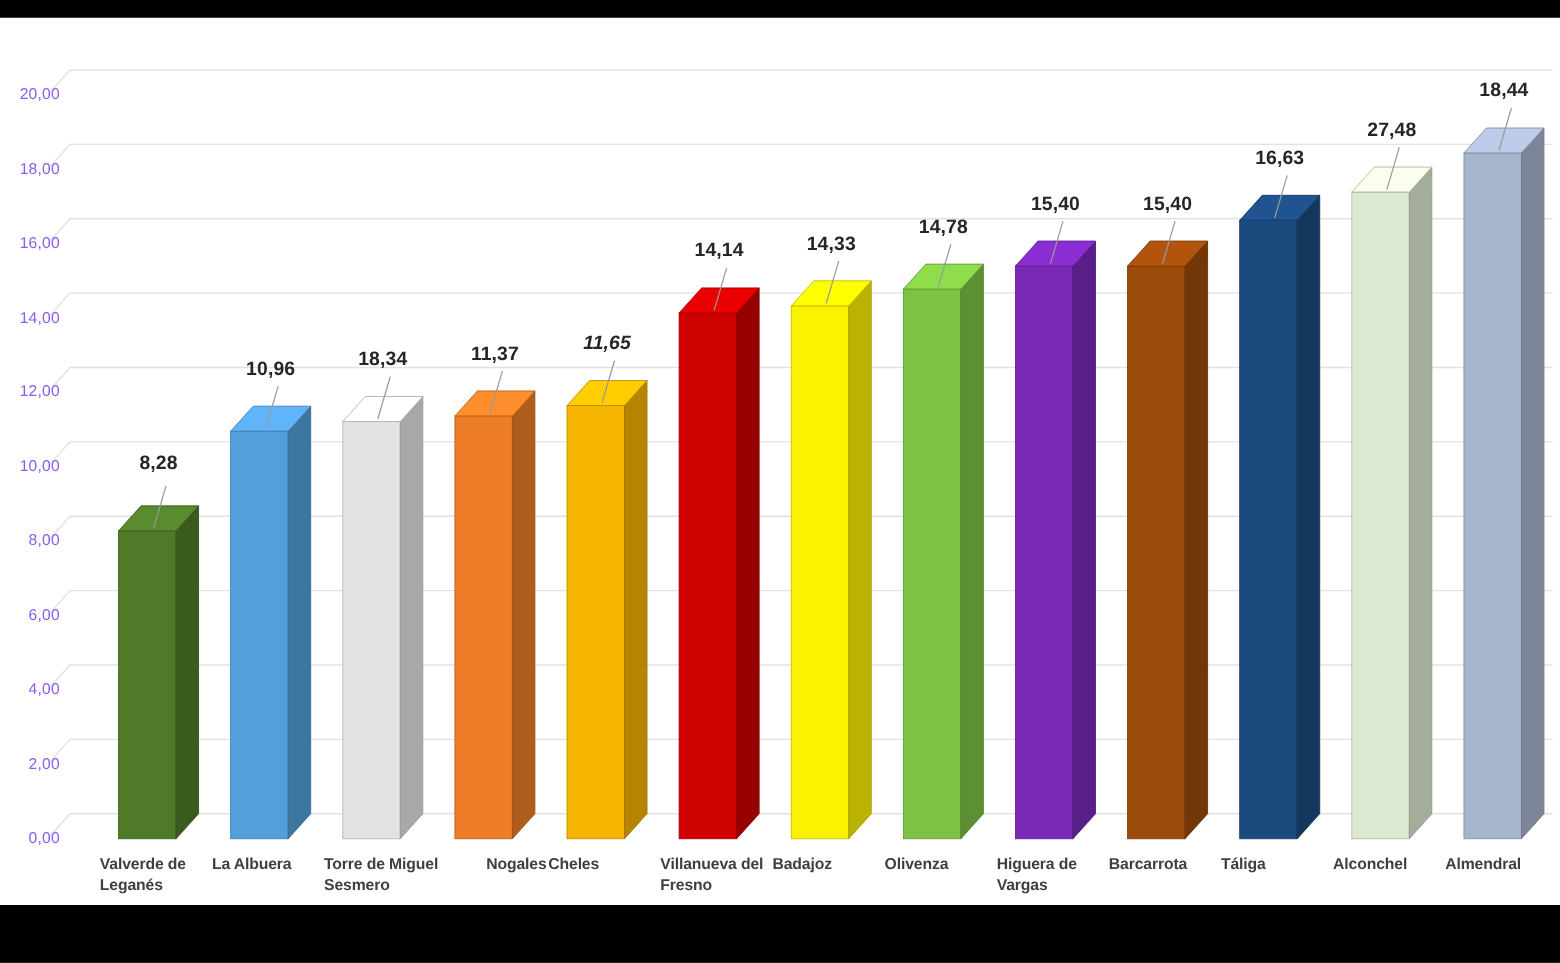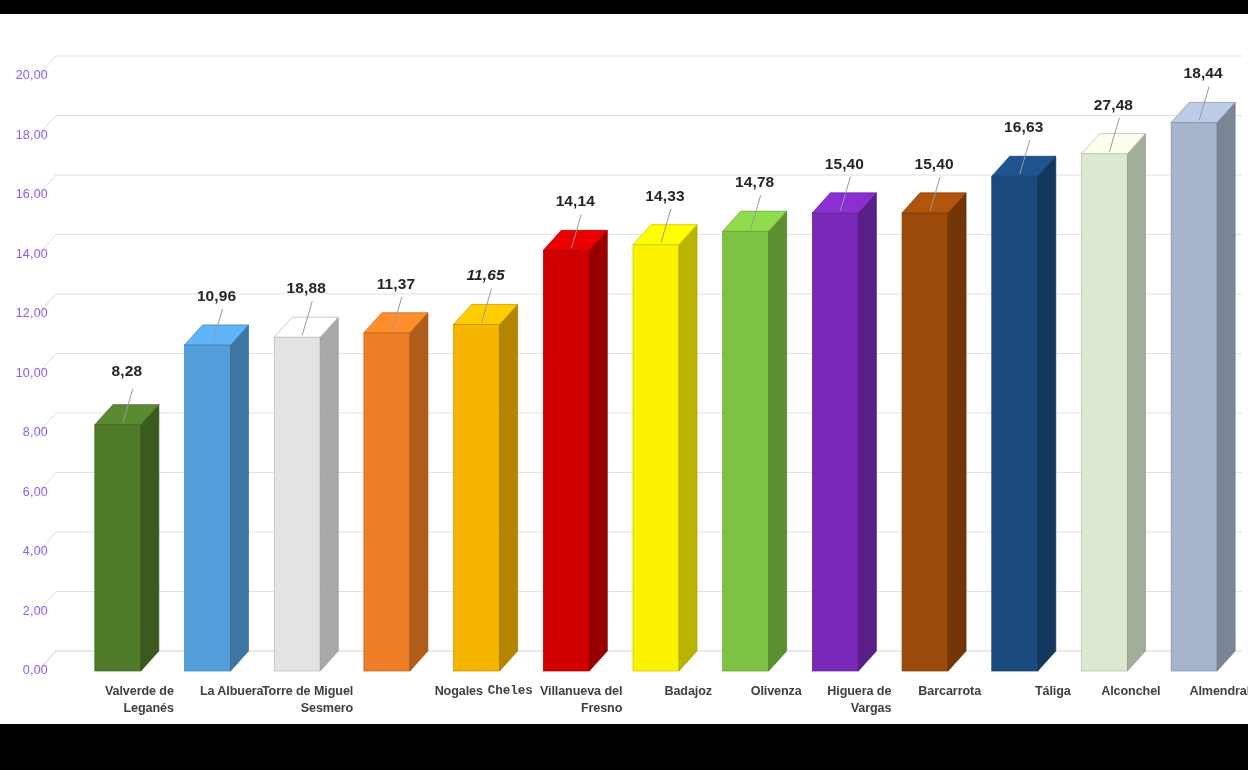--- a/index.html
+++ b/index.html
@@ -37,21 +37,21 @@
     width:46px;
     letter-spacing:.2px;
   }
 
   
   .catlabel {
     position:absolute;
     font-size:12.6px;
     font-weight:bold;
     color:#3f3f3f;
-    text-align:right;
+    text-align:left;
     line-height:17px;
     letter-spacing:-.1px;
   }
 
   
   .vallabel {
     position:absolute;
     font-size:15.5px;
     font-weight:bold;
     color:#262626;
@@ -174,34 +174,34 @@
         <div class="ytick" style="left: 2px; top: 232.5px;">14,00</div>
         <div class="ytick" style="left: 2px; top: 173px;">16,00</div>
         <div class="ytick" style="left: 2px; top: 113.5px;">18,00</div>
         <div class="ytick" style="left: 2px; top: 54px;">20,00</div>
       </div>
     <div id="catlabel-layer">
         <div class="catlabel" style="left: 79.8462px; width: 94px; top: 669px;">Valverde de Leganés</div>
         <div class="catlabel" style="left: 169.538px; width: 94px; top: 669px;">La Albuera</div>
         <div class="catlabel" style="left: 259.231px; width: 94px; top: 669px;">Torre de Miguel Sesmero</div>
         <div class="catlabel" style="left: 348.923px; width: 94px; top: 669px; margin-left: 40px;">Nogales</div>
-        <div class="catlabel" style="left: 438.615px; width: 94px; top: 669px; font-family: Liberation Mono, monospace;">Cheles</div>
+        <div class="catlabel" style="left: 438.615px; width: 94px; top: 669px;">Cheles</div>
         <div class="catlabel" style="left: 528.308px; width: 94px; top: 669px;">Villanueva del Fresno</div>
         <div class="catlabel" style="left: 618px; width: 94px; top: 669px;">Badajoz</div>
         <div class="catlabel" style="left: 707.692px; width: 94px; top: 669px;">Olivenza</div>
         <div class="catlabel" style="left: 797.385px; width: 94px; top: 669px;">Higuera de Vargas</div>
         <div class="catlabel" style="left: 887.077px; width: 94px; top: 669px;">Barcarrota</div>
         <div class="catlabel" style="left: 976.769px; width: 94px; top: 669px;">Táliga</div>
         <div class="catlabel" style="left: 1066.46px; width: 94px; top: 669px;">Alconchel</div>
         <div class="catlabel" style="left: 1156.15px; width: 94px; top: 669px;">Almendral</div>
       </div>
     <div id="vallabel-layer">
         <div class="vallabel" style="left: 66.8462px; width: 120px; top: 348px;">8,28</div>
         <div class="vallabel" style="left: 156.538px; width: 120px; top: 272.94px;">10,96</div>
-        <div class="vallabel" style="left: 246.231px; width: 120px; top: 265.205px;">18,88</div>
+        <div class="vallabel" style="left: 246.231px; width: 120px; top: 265.205px;">18,34</div>
         <div class="vallabel" style="left: 335.923px; width: 120px; top: 260.743px;">11,37</div>
         <div class="vallabel" style="left: 425.615px; width: 120px; top: 252.412px; font-style: italic;">11,65</div>
         <div class="vallabel" style="left: 515.308px; width: 120px; top: 178.335px;">14,14</div>
         <div class="vallabel" style="left: 605px; width: 120px; top: 172.683px;">14,33</div>
         <div class="vallabel" style="left: 694.692px; width: 120px; top: 159.295px;">14,78</div>
         <div class="vallabel" style="left: 784.385px; width: 120px; top: 140.85px;">15,40</div>
         <div class="vallabel" style="left: 874.077px; width: 120px; top: 140.85px;">15,40</div>
         <div class="vallabel" style="left: 963.769px; width: 120px; top: 104.257px;">16,63</div>
         <div class="vallabel" style="left: 1053.46px; width: 120px; top: 81.6475px;">27,48</div>
         <div class="vallabel" style="left: 1143.15px; width: 120px; top: 50.41px;">18,44</div>

